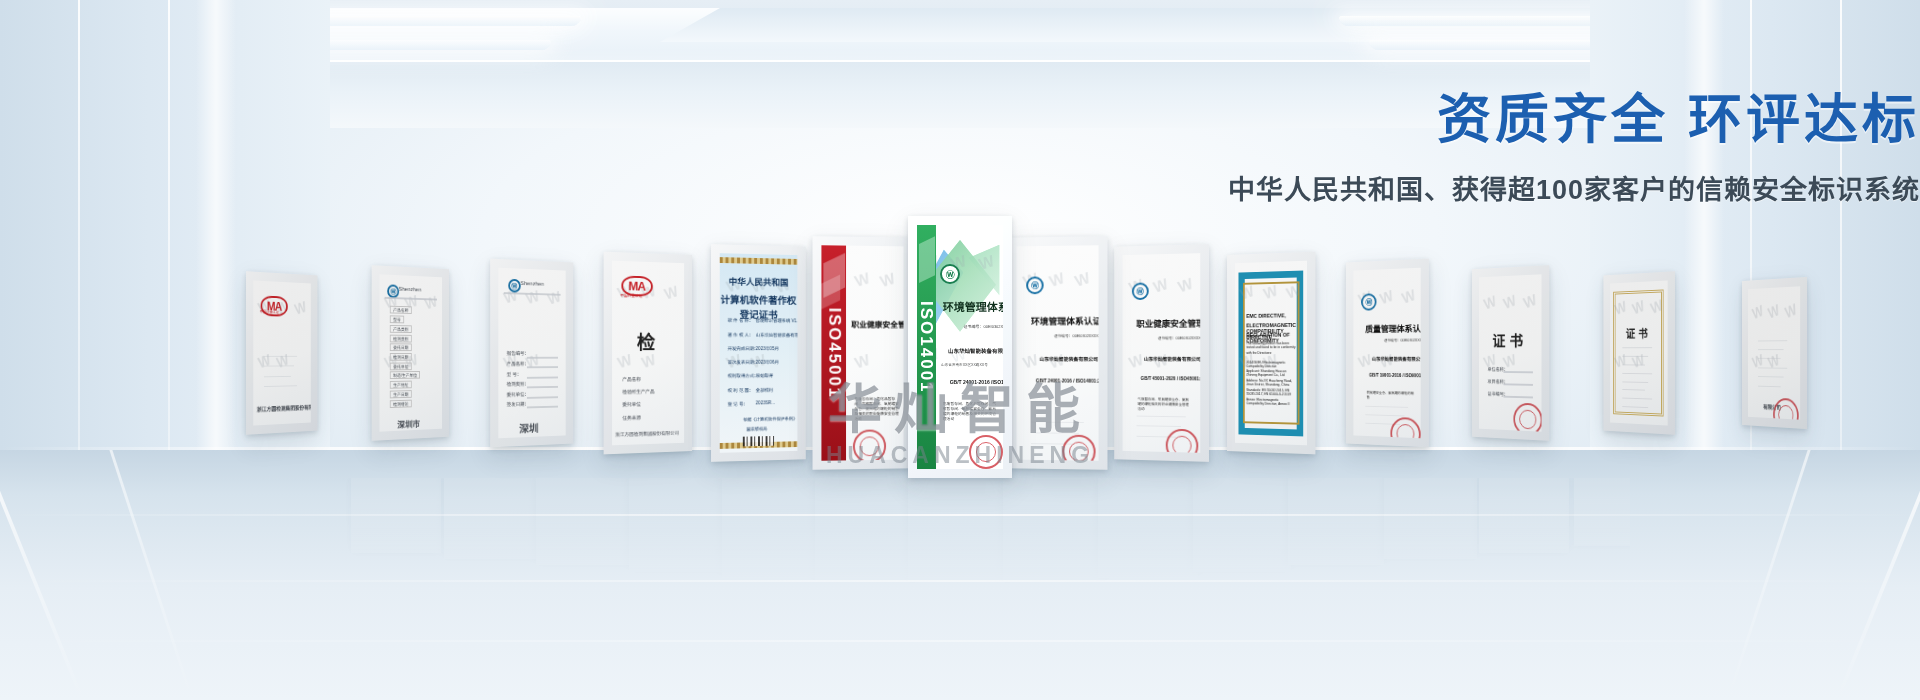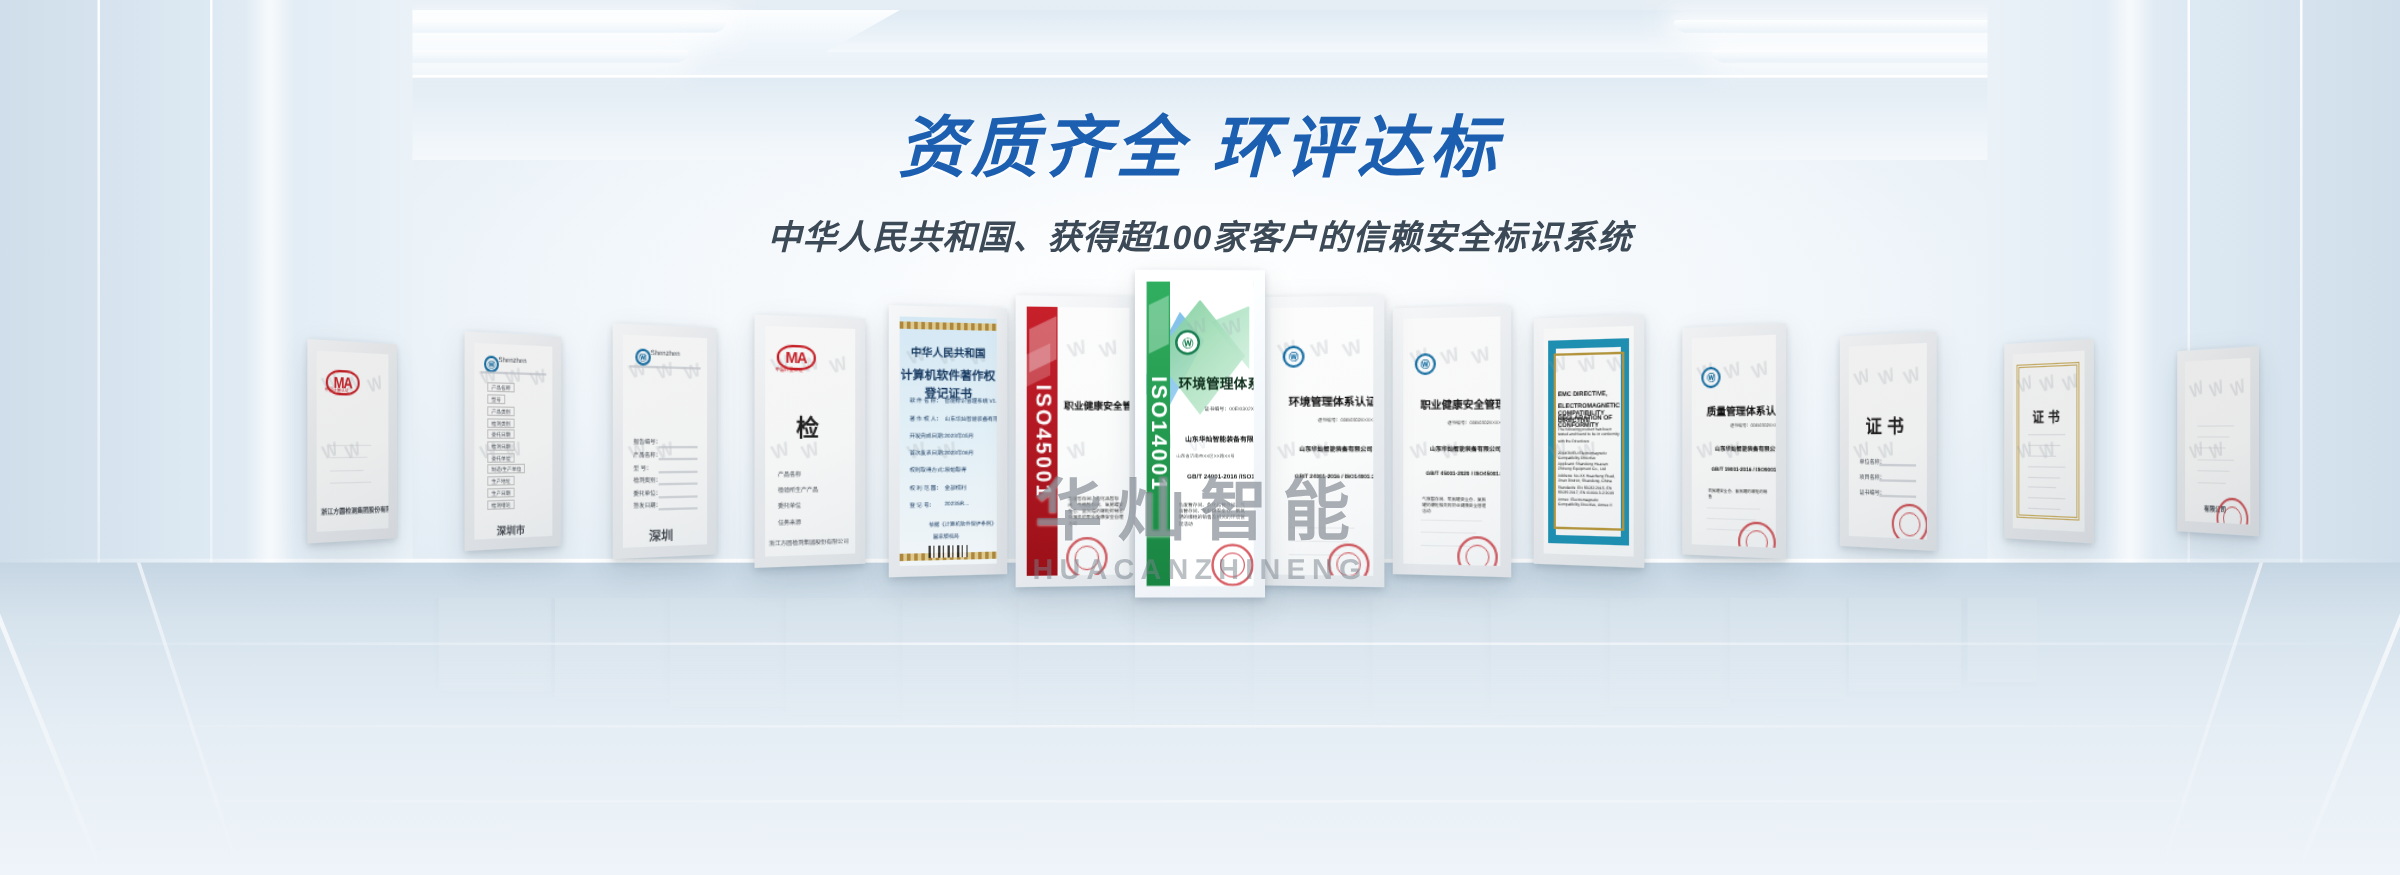--- a/index.html
+++ b/index.html
@@ -83,21 +83,21 @@
   .fr4{ right:150px;width:3px; transform:skewX(-18deg); opacity:.7;}
   .floor-streak{
     position:absolute; left:0; height:2px; width:1920px;
     background:linear-gradient(90deg,rgba(255,255,255,0),rgba(255,255,255,.9),rgba(255,255,255,0));
   }
   .fs1{ bottom:184px;} .fs2{ bottom:118px; opacity:.6;} .fs3{bottom:58px; opacity:.45;}
 
   
   .headline{
     position:absolute; left:0; top:92px; width:1920px;
-    text-align:center; z-index:40;font-style:italic;
+    text-align:right; z-index:40;
   }
   .title{
     font-size:54px; font-weight:bold; letter-spacing:4px;
     color:#1c5fb0;
     text-shadow:0 2px 0 rgba(255,255,255,.55);
     line-height:1.0;
   }
   .subtitle{
     margin-top:22px;
     font-size:27px; font-weight:bold; letter-spacing:1px;

